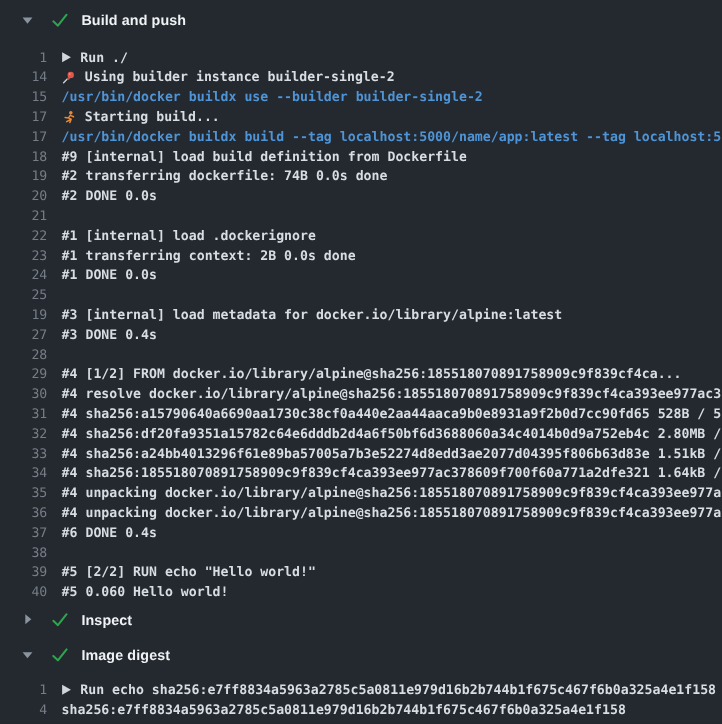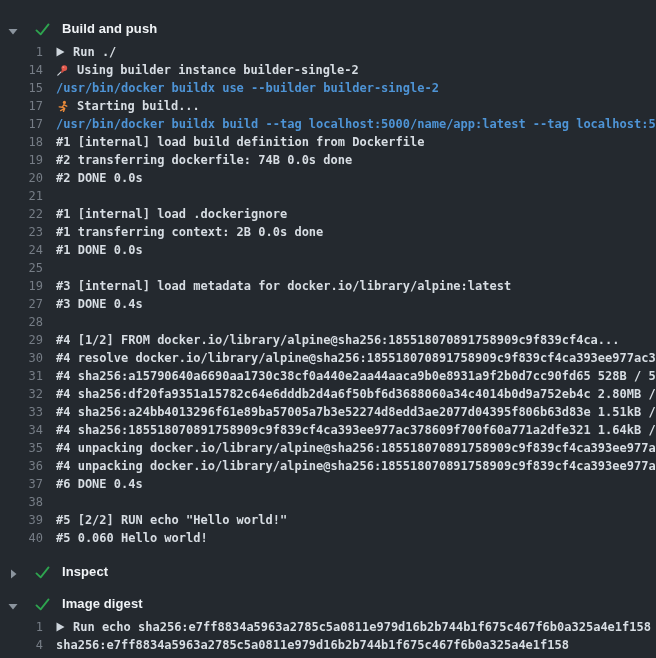--- a/index.html
+++ b/index.html
@@ -3,21 +3,21 @@
 <meta charset="utf-8">
 <style>
   :root{
     --bg:#24292f; --header-text:#f0f3f6; --log-text:#d7dde3; --line-num:#767d86;
     --cmd-blue:#4e94d6; --green:#2ea44f; --chevron:#8b949e; --play:#ced5dc;
     --pin:#e0584c; --runner:#e8893a;
   }
   *{margin:0;padding:0;box-sizing:border-box;}
   html,body{width:656px;height:658px;overflow:hidden;}
   body{background:var(--bg);font-family:"Liberation Sans",sans-serif;}
-  .section-header{height:32px;display:flex;align-items:flex-end;padding-left:8px;cursor:pointer;}
+  .section-header{height:32px;display:flex;align-items:center;padding-left:20px;cursor:pointer;}
   .section-header.first{height:36px;}
   .hdr-chevron{width:10px;flex:0 0 10px;display:flex;align-items:center;justify-content:center;}
   .hdr-check{margin-left:17px;width:15px;flex:0 0 15px;display:flex;align-items:center;}
   .section-title{margin-left:12px;font-size:13px;font-weight:700;color:var(--header-text);letter-spacing:.1px;}
   .section-content{padding-top:7px;}
   .row{height:18px;display:flex;align-items:center;white-space:pre;overflow:hidden;}
   .num{flex:0 0 43px;width:43px;text-align:right;padding-right:0;color:var(--line-num);
        font-family:"DejaVu Sans Mono",monospace;font-size:12px;font-weight:400;}
   .txt{margin-left:13px;color:var(--log-text);font-family:"DejaVu Sans Mono",monospace;
        font-size:12px;font-weight:700;display:flex;align-items:center;overflow:hidden;}
@@ -54,21 +54,21 @@
                 <rect x="5.6" y="4.8" width="2.2" height="4.2" rx="1" transform="rotate(45 6.7 6.9)" fill="#c14a3e"></rect>
                 <circle cx="8.3" cy="4.1" r="2.9" fill="#e0584c"></circle>
                 <circle cx="7.4" cy="3.2" r="0.9" fill="#f0897d"></circle>
               </svg></span><span>Using builder instance builder-single-2</span></span></div>
         <div class="row cmd"><span class="num">15</span><span class="txt"><span>/usr/bin/docker buildx use --builder builder-single-2</span></span></div>
         <div class="row text"><span class="num">17</span><span class="txt"><span class="emoji-wrap"><svg width="13" height="13" viewBox="0 0 13 13">
                 <circle cx="8.4" cy="2.4" r="1.6" fill="#e8893a"></circle>
                 <path d="M8 4.6 L6.3 7.2 L8.7 8.4 L7.5 11.4 M6.3 7.2 L3.2 6.9 M8 4.9 L10.8 6.2 M8.7 8.4 L4.6 10.6" stroke="#e8893a" stroke-width="1.4" fill="none" stroke-linecap="round" stroke-linejoin="round"></path>
               </svg></span><span>Starting build...</span></span></div>
         <div class="row cmd"><span class="num">17</span><span class="txt"><span>/usr/bin/docker buildx build --tag localhost:5000/name/app:latest --tag localhost:50</span></span></div>
-        <div class="row text"><span class="num">18</span><span class="txt"><span>#1 [internal] load build definition from Dockerfile</span></span></div>
+        <div class="row text"><span class="num">18</span><span class="txt"><span>#9 [internal] load build definition from Dockerfile</span></span></div>
         <div class="row text"><span class="num">19</span><span class="txt"><span>#2 transferring dockerfile: 74B 0.0s done</span></span></div>
         <div class="row text"><span class="num">20</span><span class="txt"><span>#2 DONE 0.0s</span></span></div>
         <div class="row blank"><span class="num">21</span><span class="txt"><span></span></span></div>
         <div class="row text"><span class="num">22</span><span class="txt"><span>#1 [internal] load .dockerignore</span></span></div>
         <div class="row text"><span class="num">23</span><span class="txt"><span>#1 transferring context: 2B 0.0s done</span></span></div>
         <div class="row text"><span class="num">24</span><span class="txt"><span>#1 DONE 0.0s</span></span></div>
         <div class="row blank"><span class="num">25</span><span class="txt"><span></span></span></div>
         <div class="row text"><span class="num">19</span><span class="txt"><span>#3 [internal] load metadata for docker.io/library/alpine:latest</span></span></div>
         <div class="row text"><span class="num">27</span><span class="txt"><span>#3 DONE 0.4s</span></span></div>
         <div class="row blank"><span class="num">28</span><span class="txt"><span></span></span></div>

